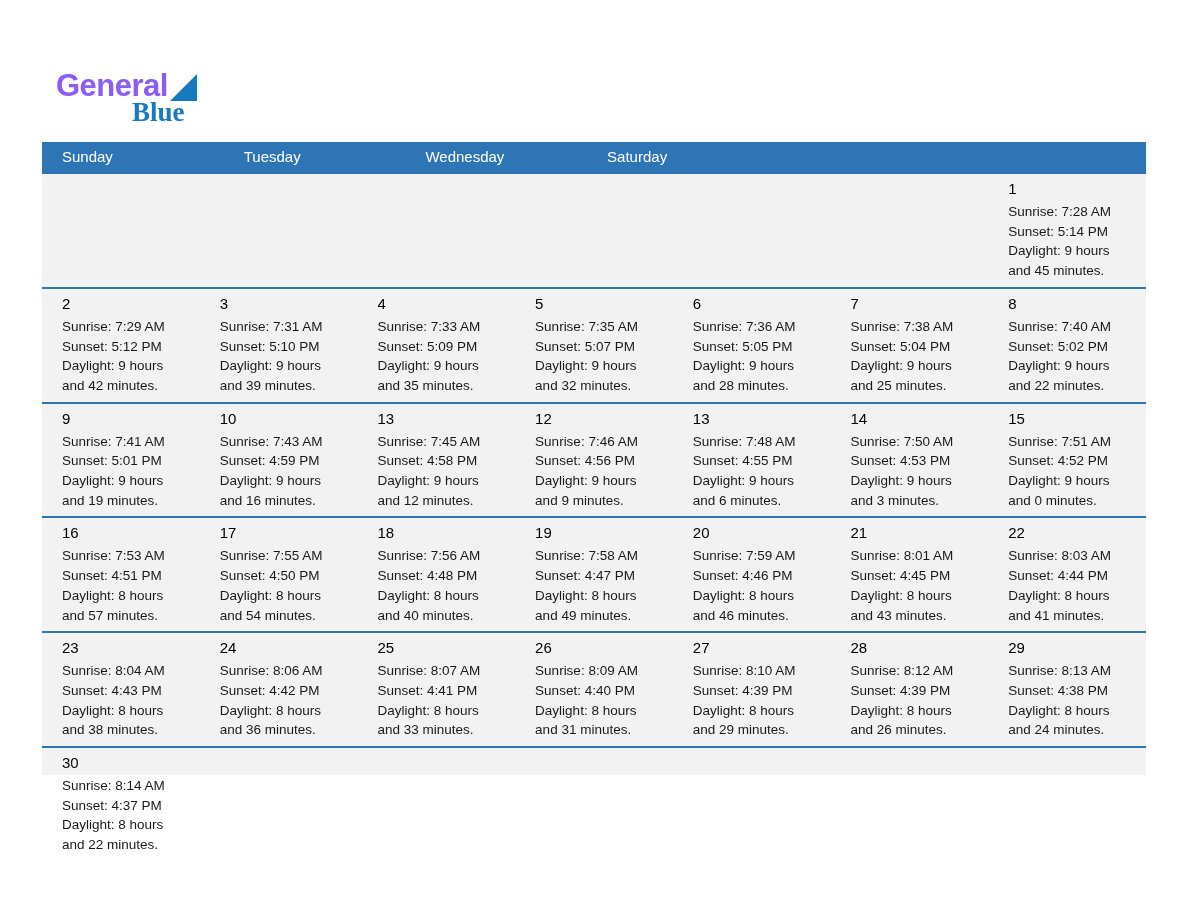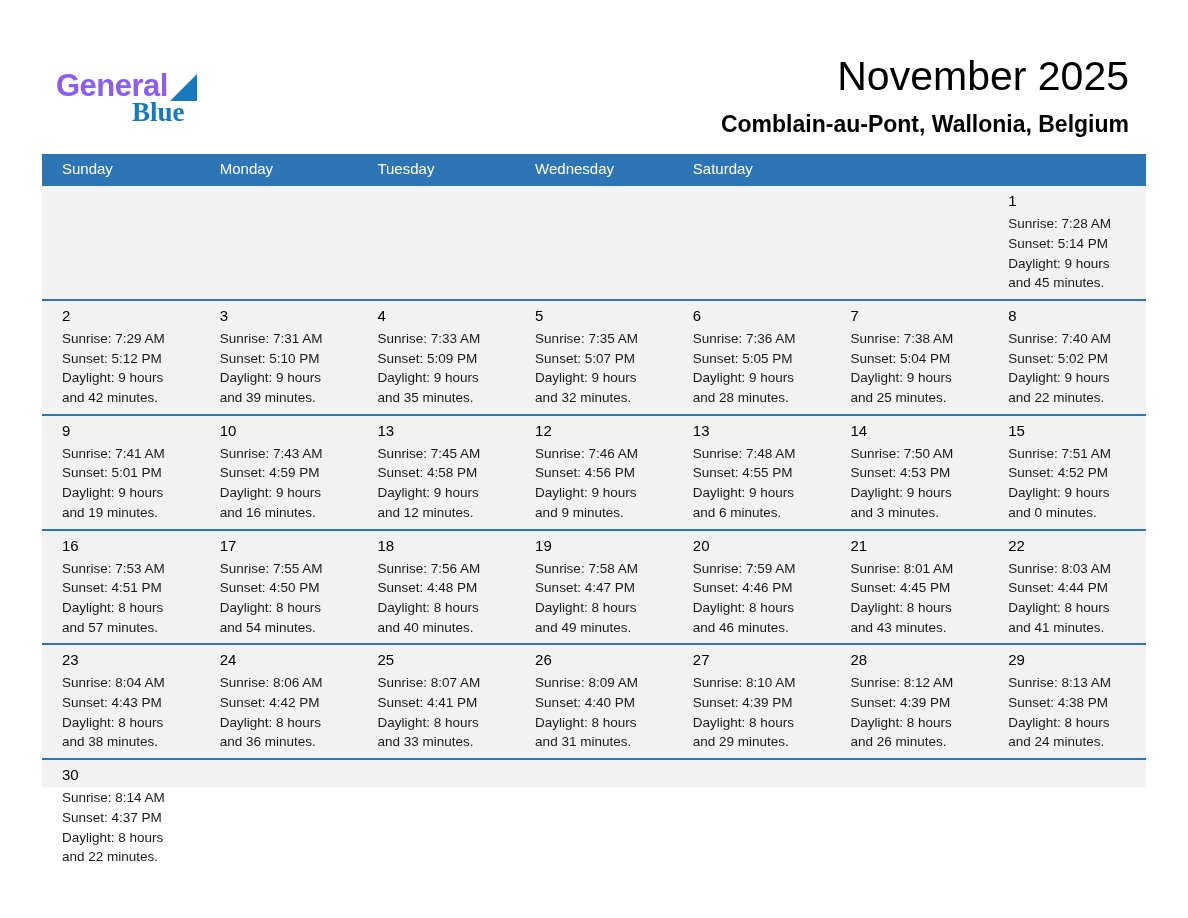--- a/index.html
+++ b/index.html
@@ -48,20 +48,21 @@
     font-size: 23px;
     font-weight: bold;
     color: #000;
     margin-top: 12px;
   }
   .calendar { margin: 16px 42px 0 42px; width: 1104px; }
   .day-headers {
     display: flex;
     background: var(--header-bg, #2E75B6);
     height: 30px;
+    gap: 24px;
   }
   .day-header {
     width: 157.71px;
     color: #ffffff;
     font-size: 15px;
     line-height: 30px;
     padding-left: 20px;
     font-weight: normal;
     overflow: hidden;
   }
@@ -103,30 +104,25 @@
         <span class="logo-general">General</span>
         <span class="logo-triangle">
           <svg width="27" height="27" viewBox="0 0 27 27" aria-hidden="true">
             <polygon points="27,0 27,27 0,27" fill="#1779BE"></polygon>
           </svg>
         </span>
       </div>
       <div class="logo-blue">Blue</div>
     </div>
 
-    <div class="titles">
-      <div class="month-title">November 2025</div>
-      <div class="location">Comblain-au-Pont, Wallonia, Belgium</div>
-    </div>
   </div>
 
   <div class="calendar">
     <div class="day-headers" id="day-headers">
         <div class="day-header">Sunday</div>
-        <div class="day-header">Monday</div>
         <div class="day-header">Tuesday</div>
         <div class="day-header">Wednesday</div>
         <div class="day-header">Saturday</div>
       </div>
     <div id="weeks">
         <div class="week-row">
           <div class="day-cell"></div>
           <div class="day-cell"></div>
           <div class="day-cell"></div>
           <div class="day-cell"></div>

